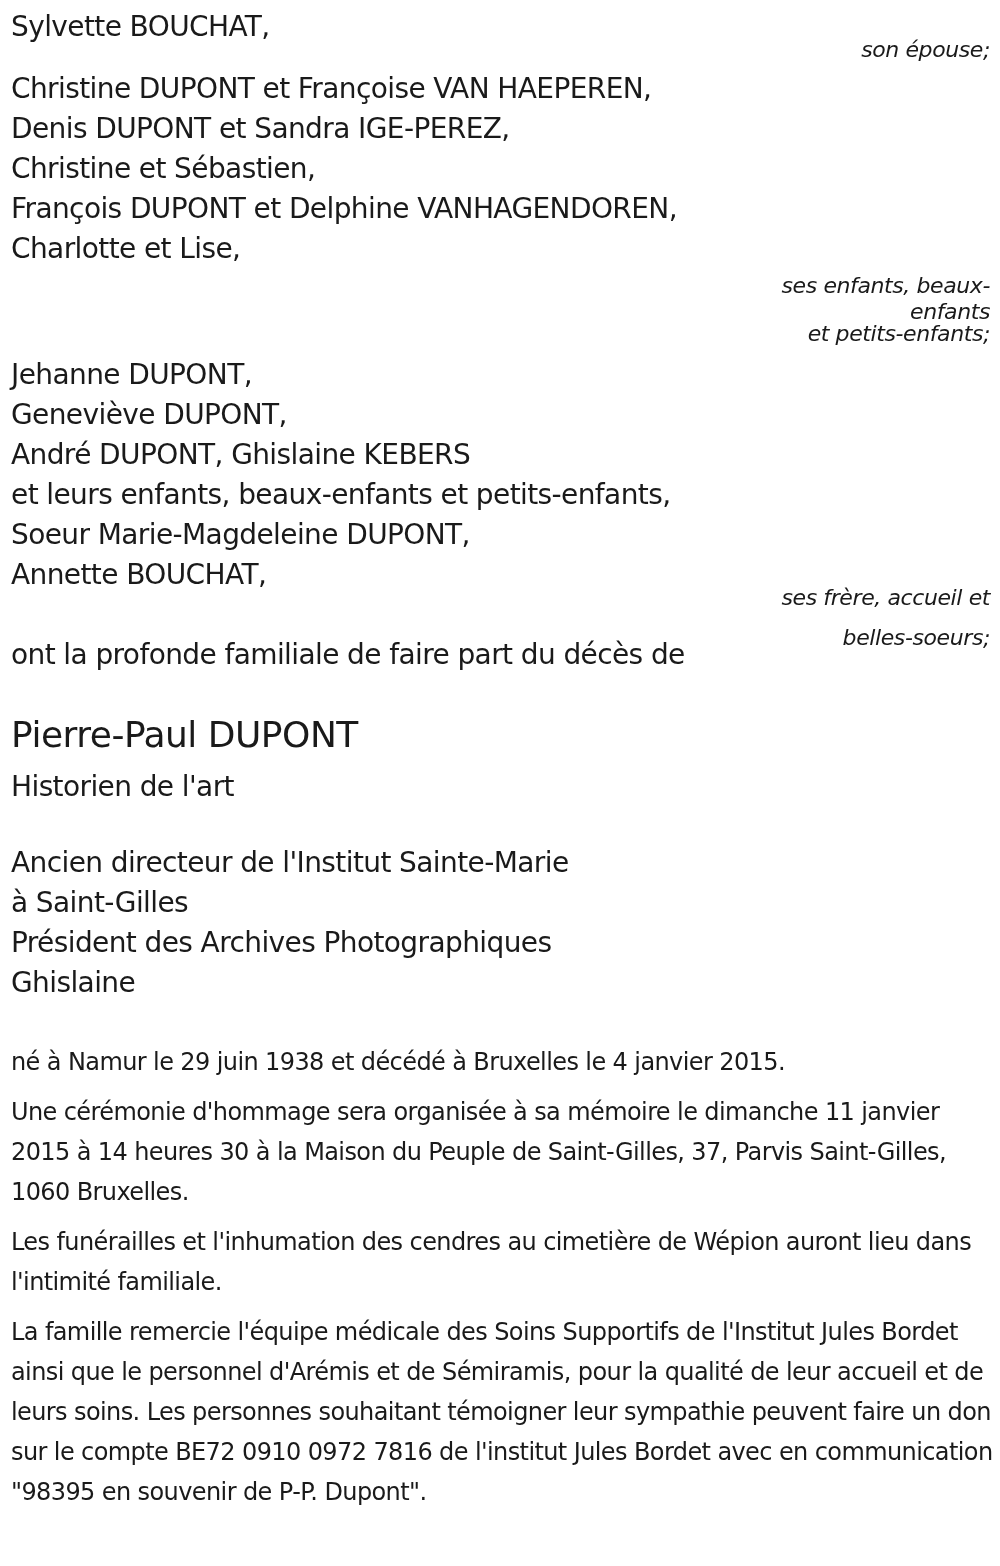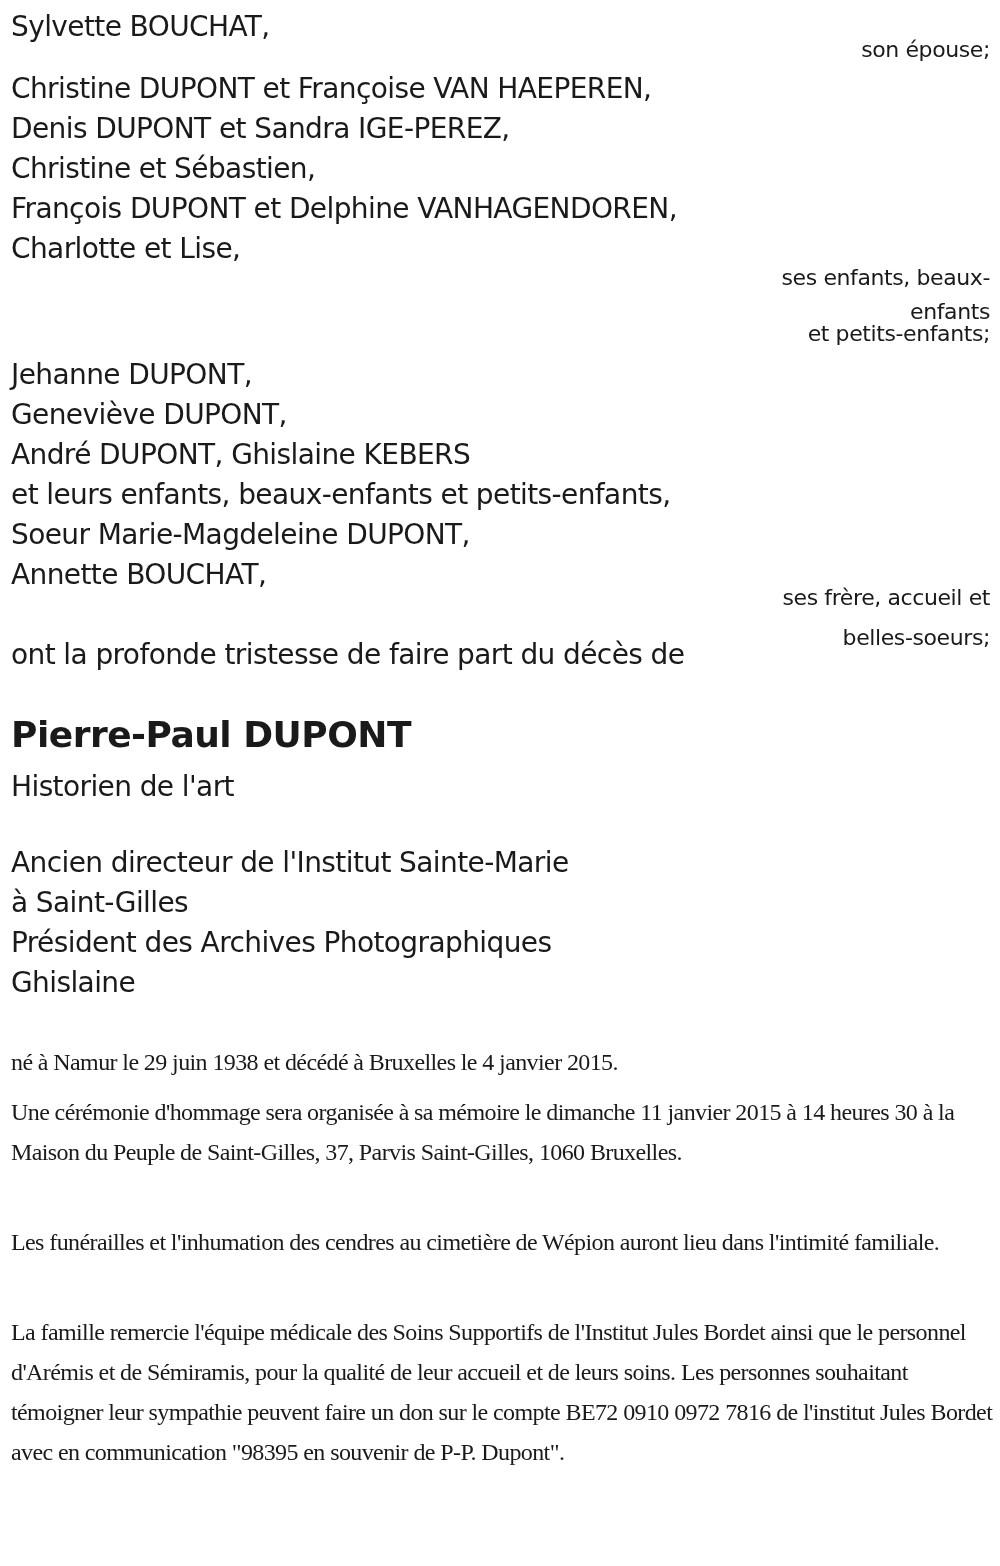--- a/index.html
+++ b/index.html
@@ -22,75 +22,75 @@
       line-height: 30px;
       white-space: nowrap;
       letter-spacing: -0.6px;
       transform-origin: left center;
     }
     .role {
       position: absolute;
       right: 10px;
       font-size: 22px;
       line-height: 26px;
+      font-style: italic;
       text-align: right;
       white-space: nowrap;
       letter-spacing: -0.4px;
     }
     .name {
       position: absolute;
       left: 11px;
       top: 712px;
       font-size: 36px;
       line-height: 46px;
-      font-weight: bold;
+      font-weight: normal;
       letter-spacing: -0.5px;
       white-space: nowrap;
     }
     .para {
       position: absolute;
       left: 11px;
       width: 985px;
       font-size: 24px;
       line-height: 40px;
       letter-spacing: -0.6px;
-      font-family: Liberation Serif, serif;
     }
   </style>
 </head>
 <body>
 
 <div>
   <div class="line" style="top:12px">Sylvette BOUCHAT,</div>
   <div class="role" style="top:37px">son épouse;</div>
 </div>
 
 <div>
   <div class="line" style="top:74px">Christine DUPONT et Françoise VAN HAEPEREN,</div>
   <div class="line" style="top:114px">Denis DUPONT et Sandra IGE-PEREZ,</div>
   <div class="line" style="top:154px">Christine et Sébastien,</div>
   <div class="line" style="top:194px">François DUPONT et Delphine VANHAGENDOREN,</div>
   <div class="line" style="top:234px">Charlotte et Lise,</div>
-  <div class="role" style="top:265px">ses enfants, beaux-</div>
+  <div class="role" style="top:273px">ses enfants, beaux-</div>
   <div class="role" style="top:299px">enfants</div>
   <div class="role" style="top:321px">et petits-enfants;</div>
 </div>
 
 <div>
   <div class="line" style="top:360px">Jehanne DUPONT,</div>
   <div class="line" style="top:400px">Geneviève DUPONT,</div>
   <div class="line" style="top:440px">André DUPONT, Ghislaine KEBERS</div>
   <div class="line" style="top:480px">et leurs enfants, beaux-enfants et petits-enfants,</div>
   <div class="line" style="top:520px">Soeur Marie-Magdeleine DUPONT,</div>
   <div class="line" style="top:560px">Annette BOUCHAT,</div>
   <div class="role" style="top:585px">ses frère, accueil et</div>
   <div class="role" style="top:625px">belles-soeurs;</div>
 </div>
 
-<div class="line" style="top:640px">ont la profonde tristesse de faire part du décès de</div>
+<div class="line" style="top:640px">ont la profonde familiale de faire part du décès de</div>
 
 <div class="name">Pierre-Paul DUPONT</div>
 
 <div>
   <div class="line" style="top:772px">Historien de l'art</div>
   <div class="line" style="top:848px">Ancien directeur de l'Institut Sainte-Marie</div>
   <div class="line" style="top:888px">à Saint-Gilles</div>
   <div class="line" style="top:928px">Président des Archives Photographiques</div>
   <div class="line" style="top:968px">Ghislaine</div>
 </div>

